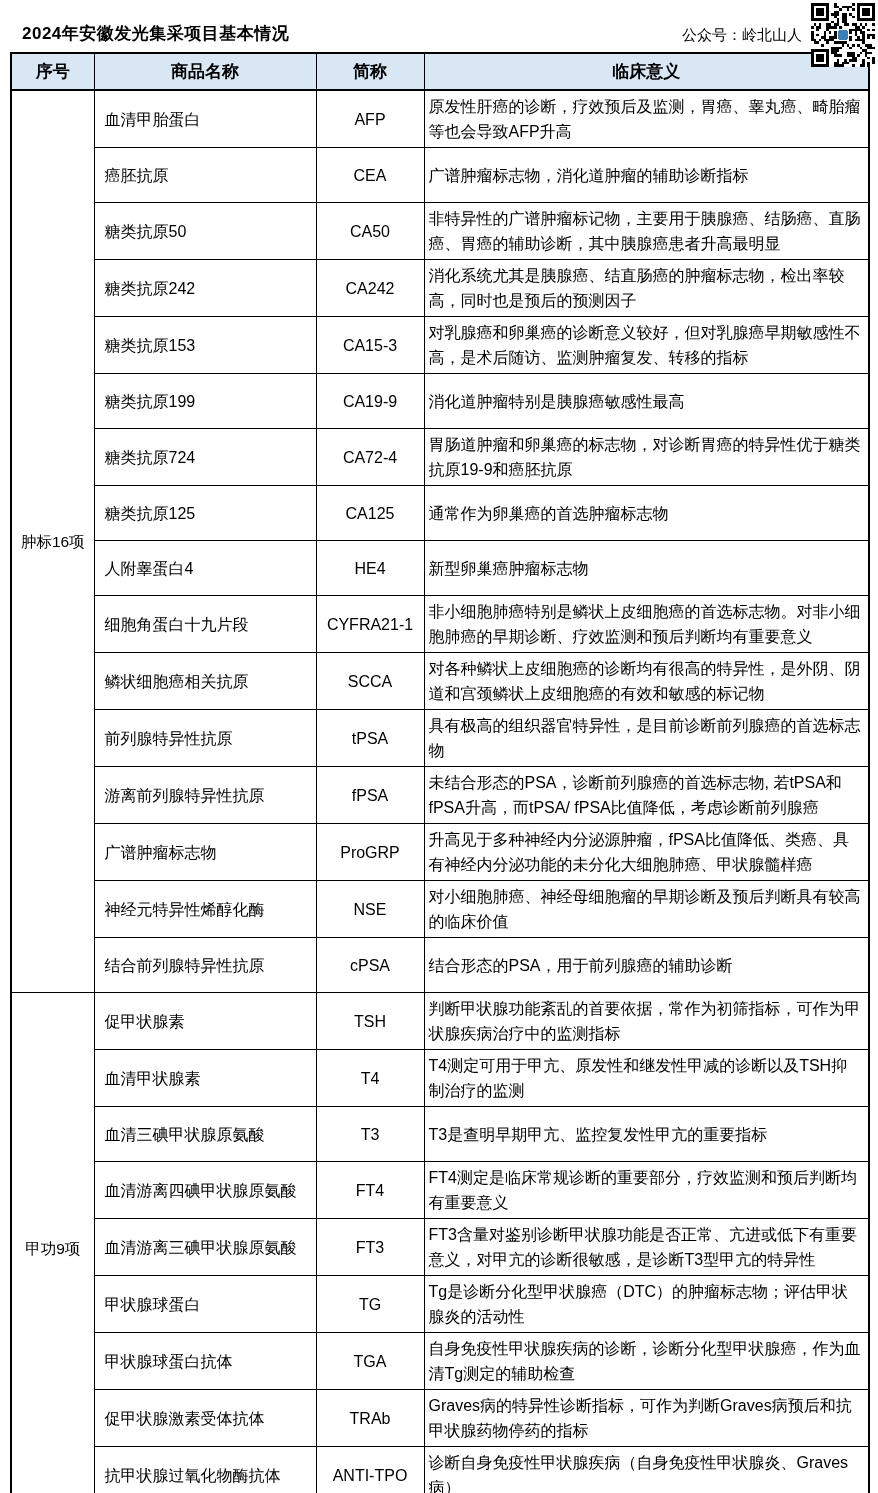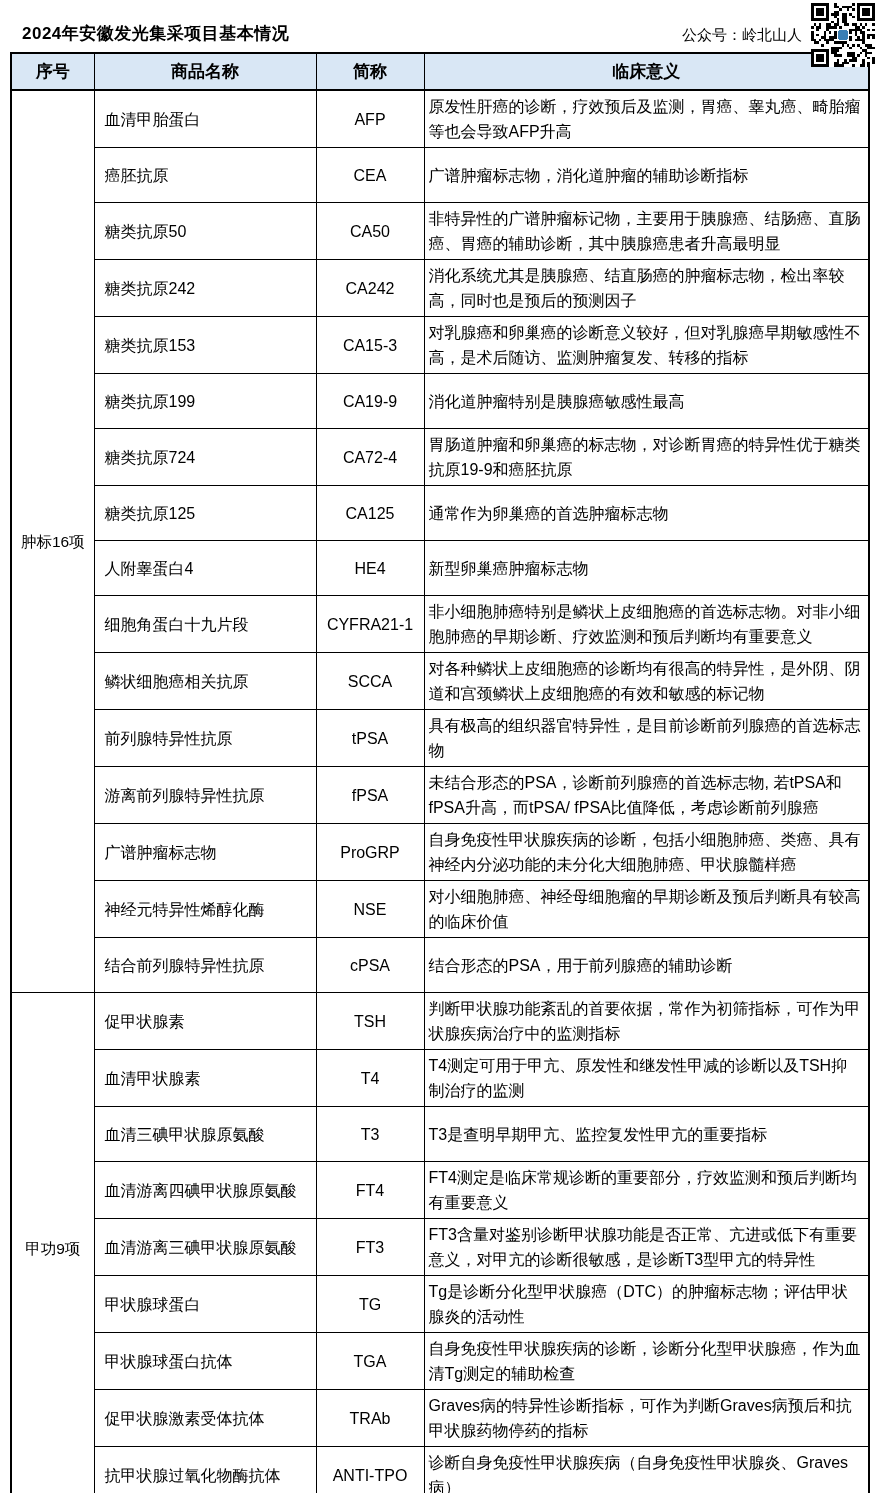--- a/index.html
+++ b/index.html
@@ -446,21 +446,21 @@
           <td class="sig-cell">具有极高的组织器官特异性，是目前诊断前列腺癌的首选标志物</td>
         </tr>
         <tr>
           <td class="name-cell">游离前列腺特异性抗原</td>
           <td class="abbr-cell">fPSA</td>
           <td class="sig-cell">未结合形态的PSA，诊断前列腺癌的首选标志物, 若tPSA和fPSA升高，而tPSA/ fPSA比值降低，考虑诊断前列腺癌</td>
         </tr>
         <tr>
           <td class="name-cell">广谱肿瘤标志物</td>
           <td class="abbr-cell">ProGRP</td>
-          <td class="sig-cell">自身免疫性甲状腺疾病的诊断，包括小细胞肺癌、类癌、具有神经内分泌功能的未分化大细胞肺癌、甲状腺髓样癌</td>
+          <td class="sig-cell">升高见于多种神经内分泌源肿瘤，fPSA比值降低、类癌、具有神经内分泌功能的未分化大细胞肺癌、甲状腺髓样癌</td>
         </tr>
         <tr>
           <td class="name-cell">神经元特异性烯醇化酶</td>
           <td class="abbr-cell">NSE</td>
           <td class="sig-cell">对小细胞肺癌、神经母细胞瘤的早期诊断及预后判断具有较高的临床价值</td>
         </tr>
         <tr>
           <td class="name-cell">结合前列腺特异性抗原</td>
           <td class="abbr-cell">cPSA</td>
           <td class="sig-cell">结合形态的PSA，用于前列腺癌的辅助诊断</td>

